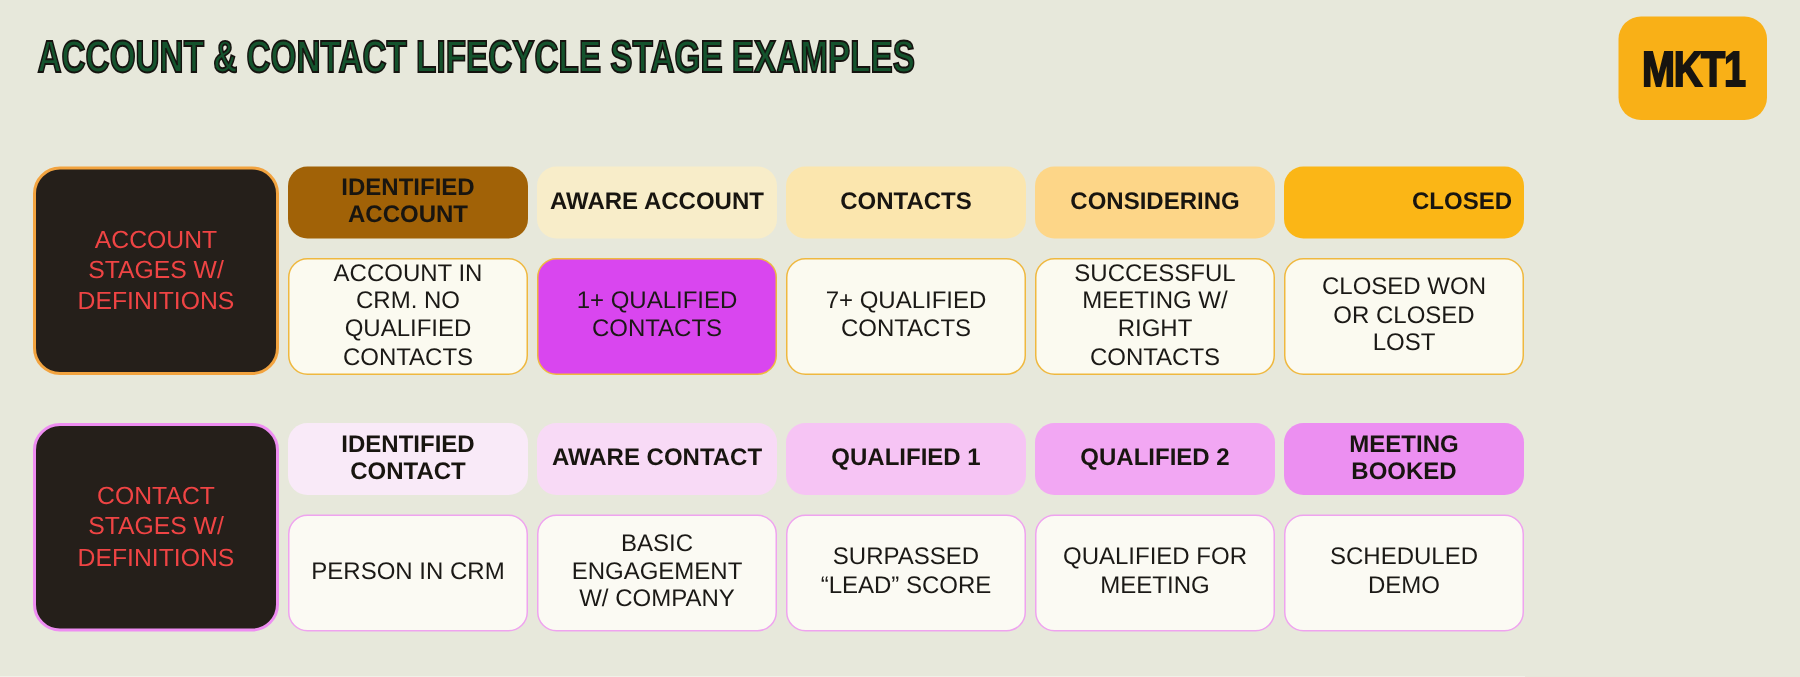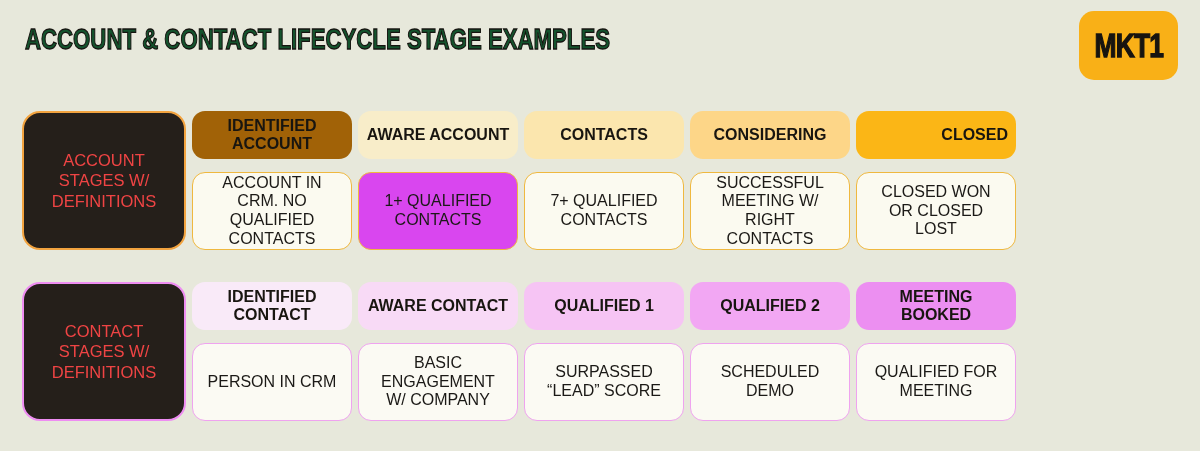--- a/index.html
+++ b/index.html
@@ -123,20 +123,20 @@
     <div class="def" style="background: rgb(251, 250, 243); border-color: rgb(239, 163, 239);">
         <span>PERSON IN CRM</span>
       </div>
     <div class="def" style="background: rgb(251, 250, 243); border-color: rgb(239, 163, 239);">
         <span>BASIC ENGAGEMENT W/ COMPANY</span>
       </div>
     <div class="def" style="background: rgb(251, 250, 243); border-color: rgb(239, 163, 239);">
         <span>SURPASSED “LEAD” SCORE</span>
       </div>
     <div class="def" style="background: rgb(251, 250, 243); border-color: rgb(239, 163, 239);">
-        <span>SCHEDULED DEMO</span>
+        <span>QUALIFIED FOR MEETING</span>
       </div>
     <div class="def" style="background: rgb(251, 250, 243); border-color: rgb(239, 163, 239);">
-        <span>QUALIFIED FOR MEETING</span>
+        <span>SCHEDULED DEMO</span>
       </div>
   </div>
 
 </div>
 
 </body></html>

